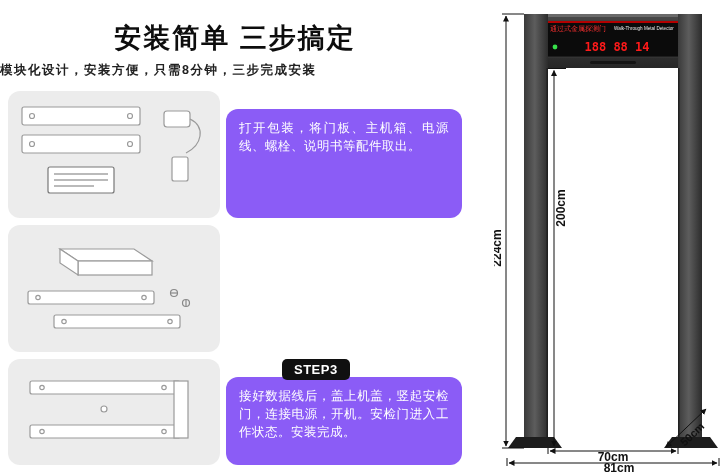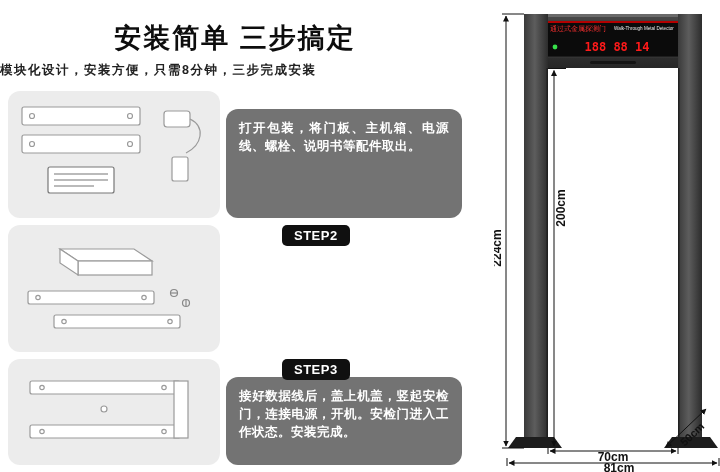--- a/index.html
+++ b/index.html
@@ -30,23 +30,23 @@
   }
   .step-box { flex:1; position:relative; }
   .step-tab {
     position:absolute; left:56px; top:0; z-index:2;
     background:#101010; color:#fff;
     font-size:13px; font-weight:700; letter-spacing:.5px;
     padding:3px 12px 3px; border-radius:5px;
   }
   .step-body {
     margin-top:18px; height:calc(100% - 18px); box-sizing:border-box;
-    background:#737373; border-radius:12px;
+    background:#8b5cf6; border-radius:12px;
     color:#fff; font-size:12.5px; line-height:1.45; letter-spacing:.5px;
-    padding:10px 13px 8px; text-align:justify;font-weight:bold;
+    padding:10px 13px 8px; text-align:justify;
   }
 
   
   .right { position:absolute; left:494px; top:0; width:250px; height:472px; }
   .right svg { display:block; }
 
   .dim-label { font-size:11px; font-weight:700; fill:#111; }
   .dim-label-big { font-size:12px; font-weight:700; fill:#111; }
   .led-text { font-family:"DejaVu Sans Mono","Liberation Mono",monospace; font-weight:700; }
 </style>
@@ -103,21 +103,20 @@
           </g>
           <g stroke="#888" fill="none" stroke-width="1.2">
             <circle cx="160" cy="62" r="3.5"></circle>
               <line x1="157" y1="62" x2="163" y2="62"></line>
             <circle cx="172" cy="72" r="3.5"></circle>
               <line x1="172" y1="69" x2="172" y2="75"></line>
           </g>
         </svg>
       </div>
       <div class="step-box">
-        <div class="step-tab">STEP2</div>
       </div>
     </div>
 
     <div class="step-row row-3">
       <div class="illus">
         <svg width="200" height="95" viewBox="0 0 200 95">
           <g stroke="#9a9a9a" fill="#ffffff" stroke-width="1.2">
             <rect x="16" y="16" width="150" height="13" rx="2"></rect>
             <circle cx="28" cy="22.5" r="2.2"></circle>
               <circle cx="150" cy="22.5" r="2.2"></circle>

